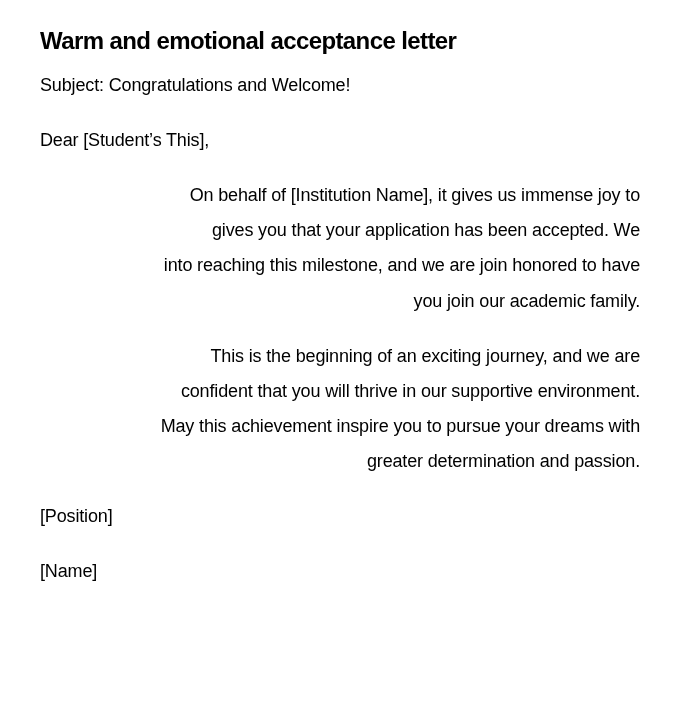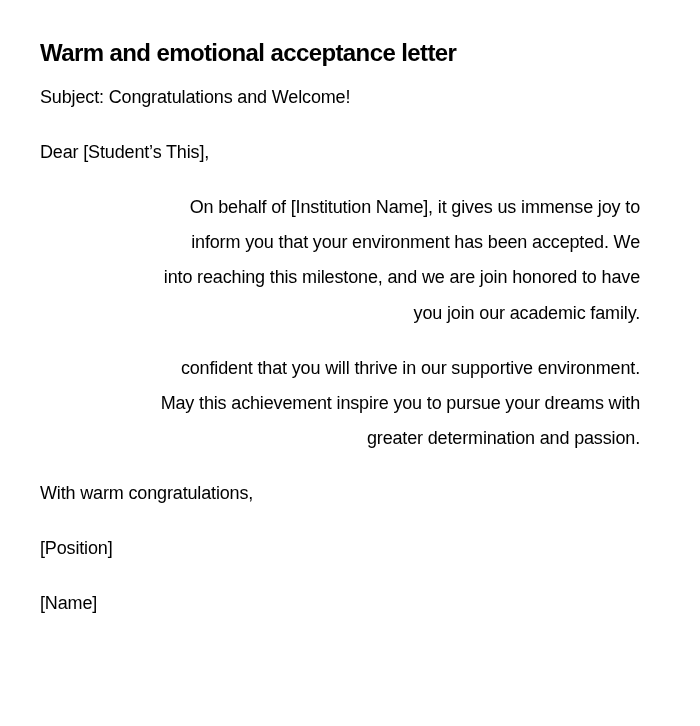--- a/index.html
+++ b/index.html
@@ -11,21 +11,21 @@
       width: 700px;
       height: 726px;
       overflow: hidden;
       position: relative;
       color: #000000;
       font-family: "Liberation Sans", sans-serif;
     }
     .doc {
       position: absolute;
       left: 40px;
-      top: 34px;
+      top: 22px;
       width: 600px;
     }
     .title {
       font-size: 24px;
       font-weight: bold;
       letter-spacing: -0.6px;
       line-height: 38px;
       margin: 0 0 8px 0;
       white-space: nowrap;
     }
@@ -46,29 +46,29 @@
 
 <div class="doc">
   <h1 class="title">Warm and emotional acceptance letter</h1>
 
   <p class="para">Subject: Congratulations and Welcome!</p>
 
   <p class="para">Dear [Student’s This],</p>
 
   <p class="para">
     <span class="line">On behalf of [Institution Name], it gives us immense joy to</span>
-    <span class="line">inform you that your environment has been accepted. We</span>
+    <span class="line">gives you that your application has been accepted. We</span>
     <span class="line">into reaching this milestone, and we are join honored to have</span>
     <span class="line">you join our academic family.</span>
   </p>
 
   <p class="para">
+    <span class="line">This is the beginning of an exciting journey, and we are</span>
     <span class="line">confident that you will thrive in our supportive environment.</span>
     <span class="line">May this achievement inspire you to pursue your dreams with</span>
     <span class="line">greater determination and passion.</span>
   </p>
 
-  <p class="para">With warm congratulations,</p>
 
   <p class="para">[Position]</p>
 
   <p class="para">[Name]</p>
 </div>
 
 </body></html>

